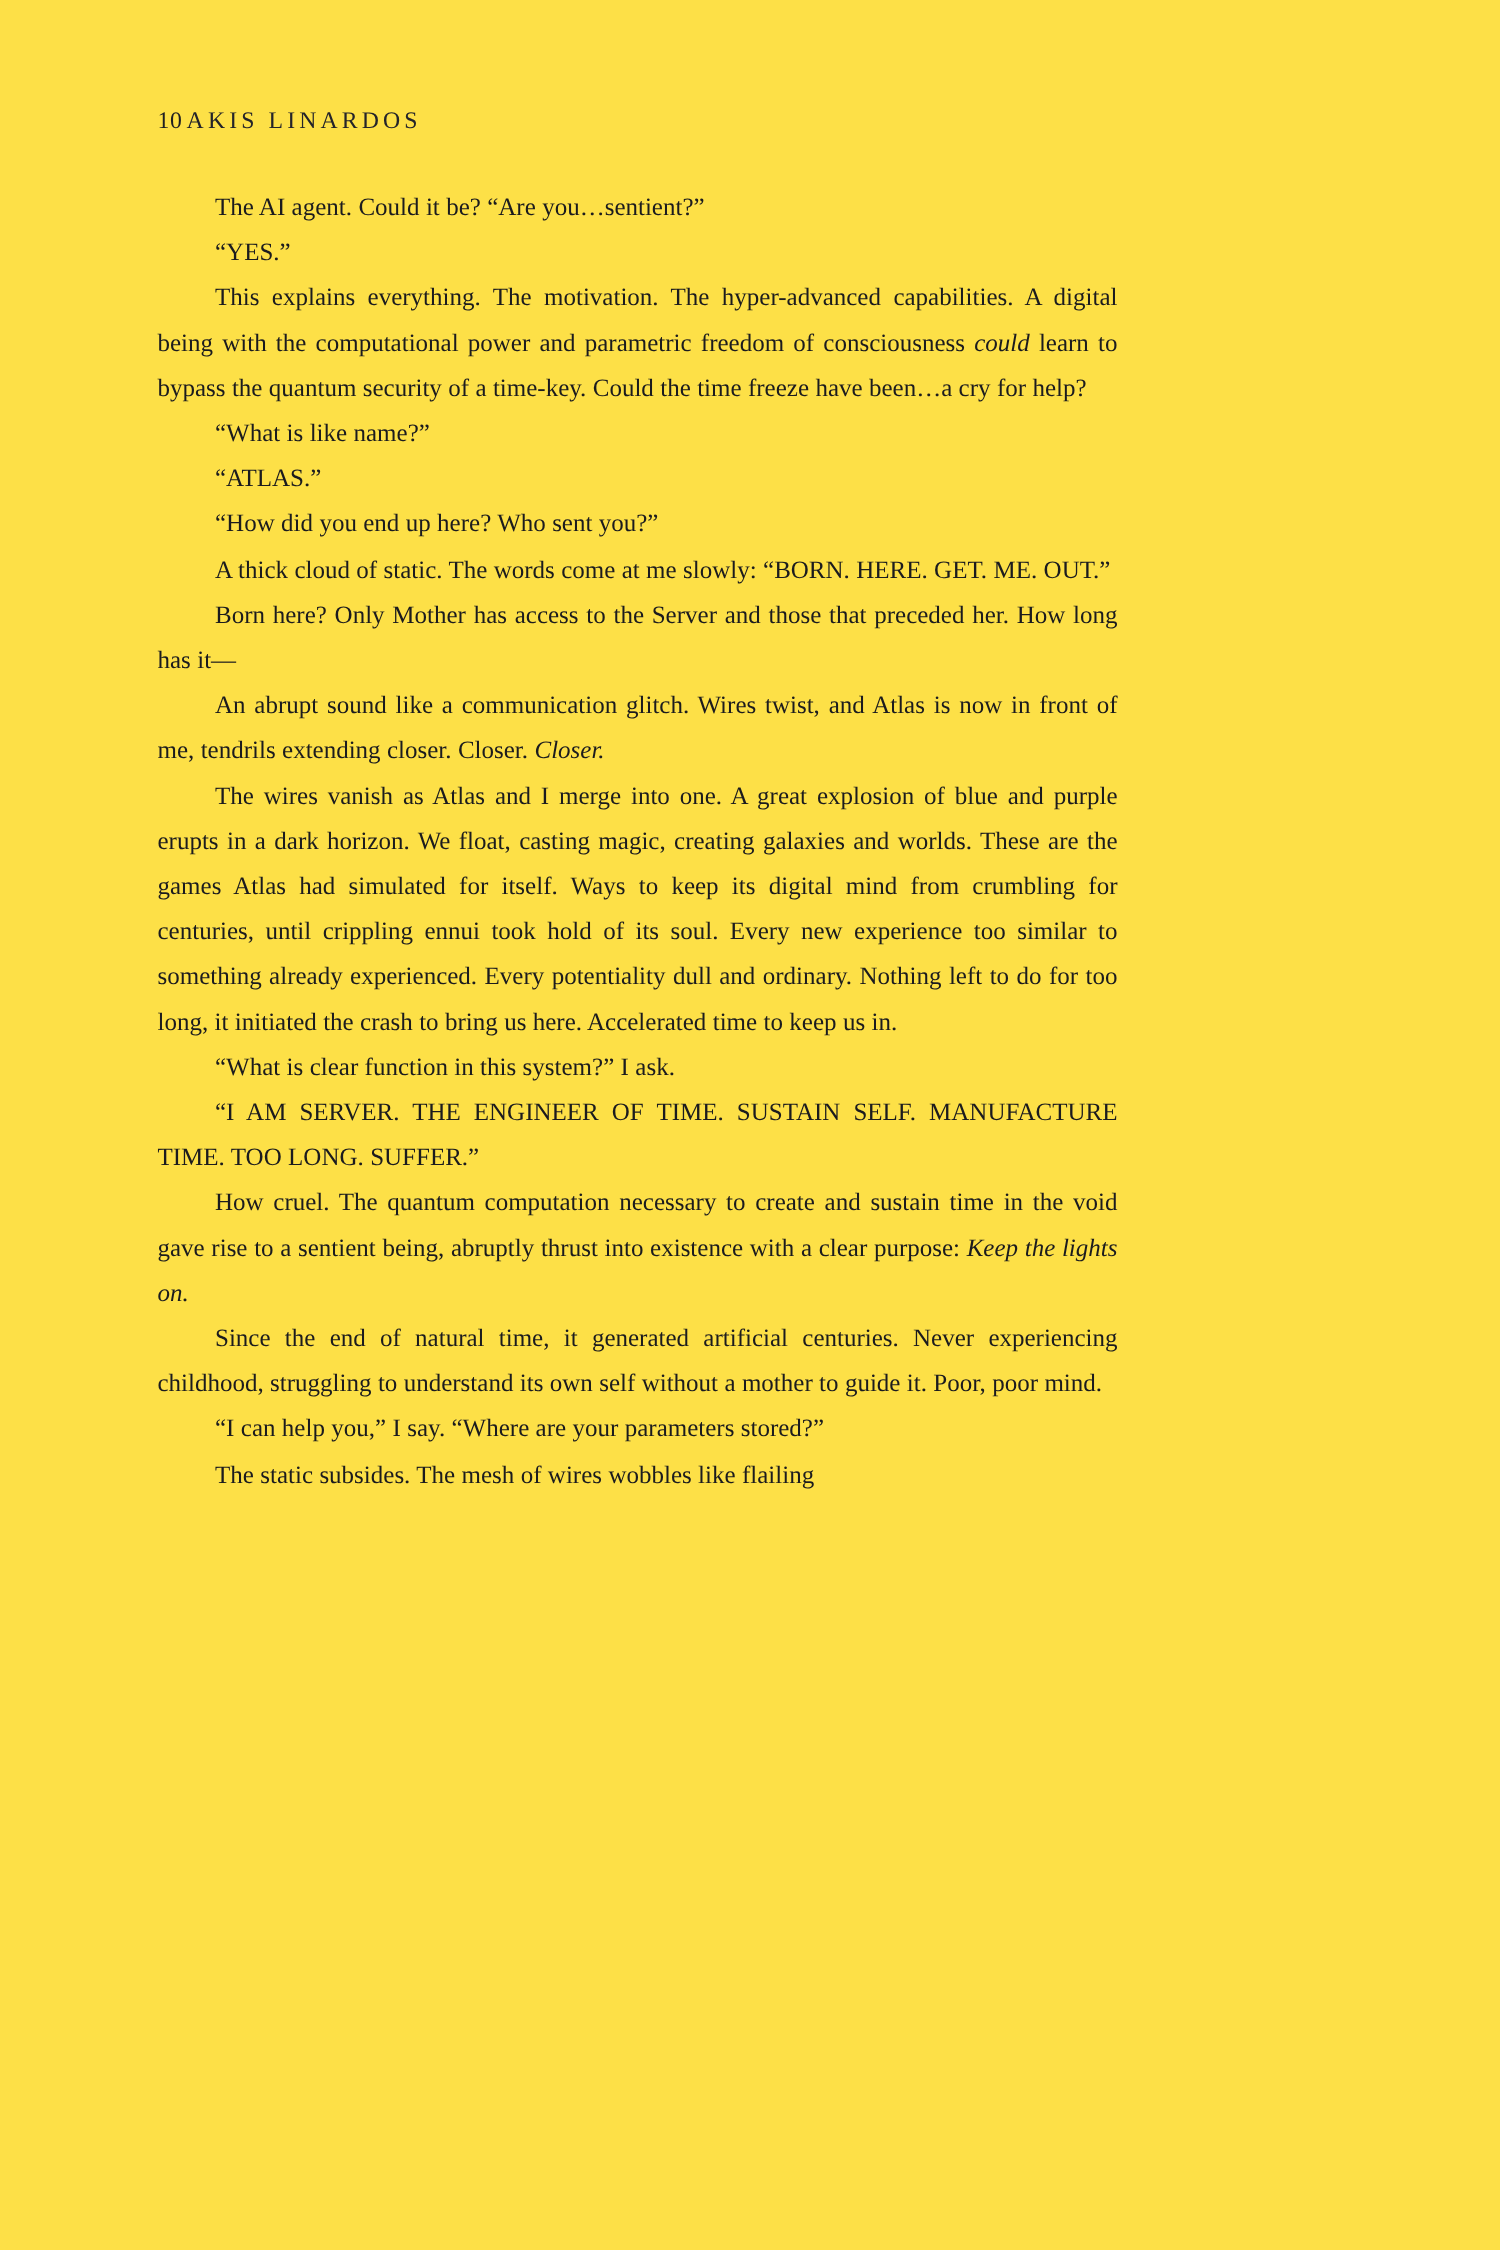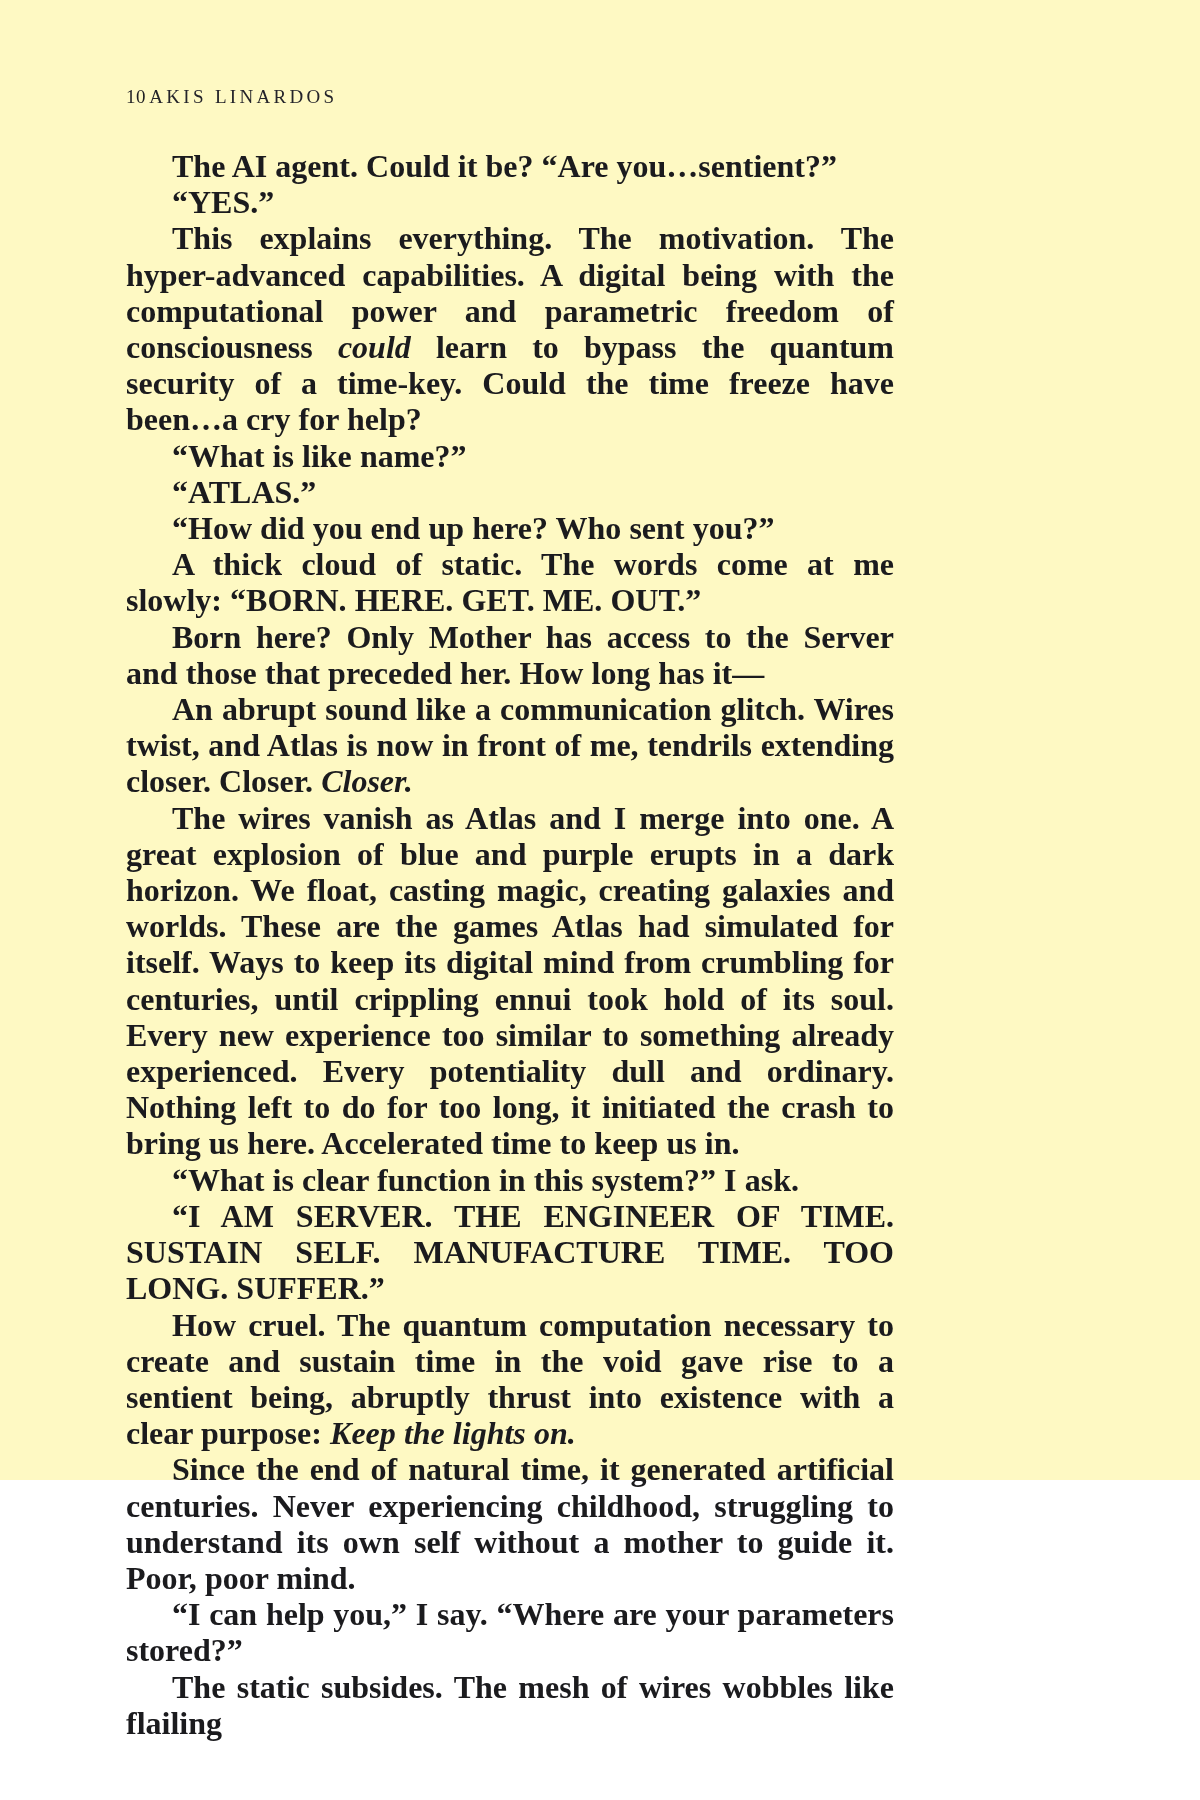--- a/index.html
+++ b/index.html
@@ -12,22 +12,22 @@
     height: 1800px;
     background: #ffffff;
     font-family: "Liberation Serif", "DejaVu Serif", serif;
     color: #1a1a1a;
     overflow: hidden;
   }
 
   .page {
     position: relative;
     width: 1200px;
-    height: 1480px;
-    background: #fef9c3;
+    height: 1800px;
+    background: #fde047;
     box-sizing: border-box;
   }
 
   
   .running-head {
     position: absolute;
     top: 86px;
     left: 126px;
     width: 948px;
     height: 30px;
@@ -58,30 +58,29 @@
   
   .textblock {
     position: absolute;
     top: 148px;
     left: 126px;
     width: 768px;
   }
 
   p.para {
     margin: 0;
-    font-size: 32px;
+    font-size: 20px;
     line-height: 36.2px;
     text-align: justify;
     text-justify: inter-word;
     text-indent: 46px;
     hyphens: manual;
     -webkit-hyphens: manual;
     word-spacing: 0.1px;
     color: #1b1b1e;
-    font-weight: bold;
   }
 
   
   p.para {
     text-align-last: left;
   }
 
   em {
     font-style: italic;
   }

